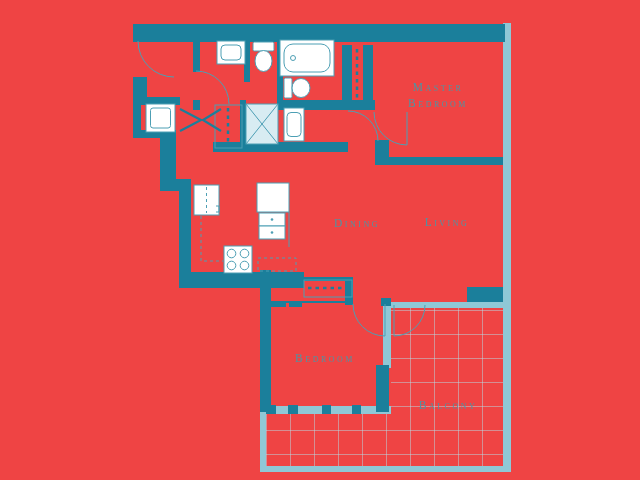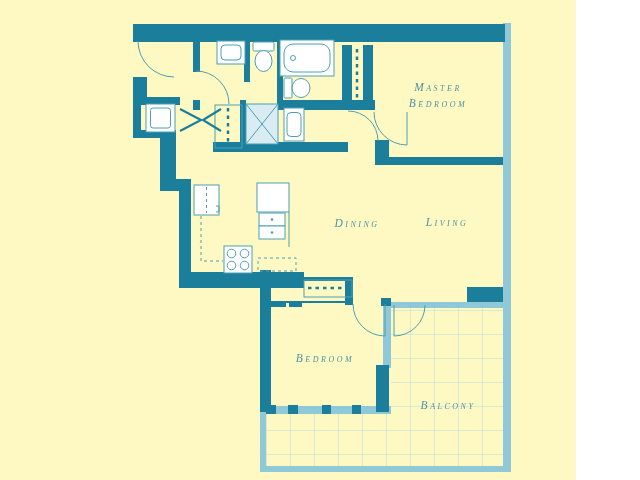--- a/index.html
+++ b/index.html
@@ -1,17 +1,17 @@
 <!DOCTYPE html>
 <html><head>
 <meta charset="utf-8">
 <style>
   html,body{margin:0;padding:0;background:#ffffff;}
-  .stage{position:relative;width:576px;height:480px;background:#fef9c3;overflow:hidden;
-         font-family:"Liberation Serif",serif;font-style:italic;}
+  .stage{position:relative;width:640px;height:480px;background:#ef4444;overflow:hidden;
+         font-family:"Liberation Serif",serif;}
   svg{display:block}
   .wall{fill:var(--wall);}
   .lightwall{fill:var(--window);}
   .fx{fill:#ffffff;stroke:var(--fixture);stroke-width:1;}
   .fxline{fill:none;stroke:var(--fixture);stroke-width:1;}
   .dash{fill:none;stroke:var(--fixture);stroke-width:1;stroke-dasharray:3 3;}
   .dashdark{fill:none;stroke:var(--wall);stroke-width:2.5;stroke-dasharray:3.5 4;}
   .arc{fill:none;stroke:var(--fixture);stroke-width:1;}
   .showerbox{fill:var(--shower);stroke:var(--fixture);stroke-width:1;}
   .chev{fill:none;stroke:var(--wall);stroke-width:2.2;}

